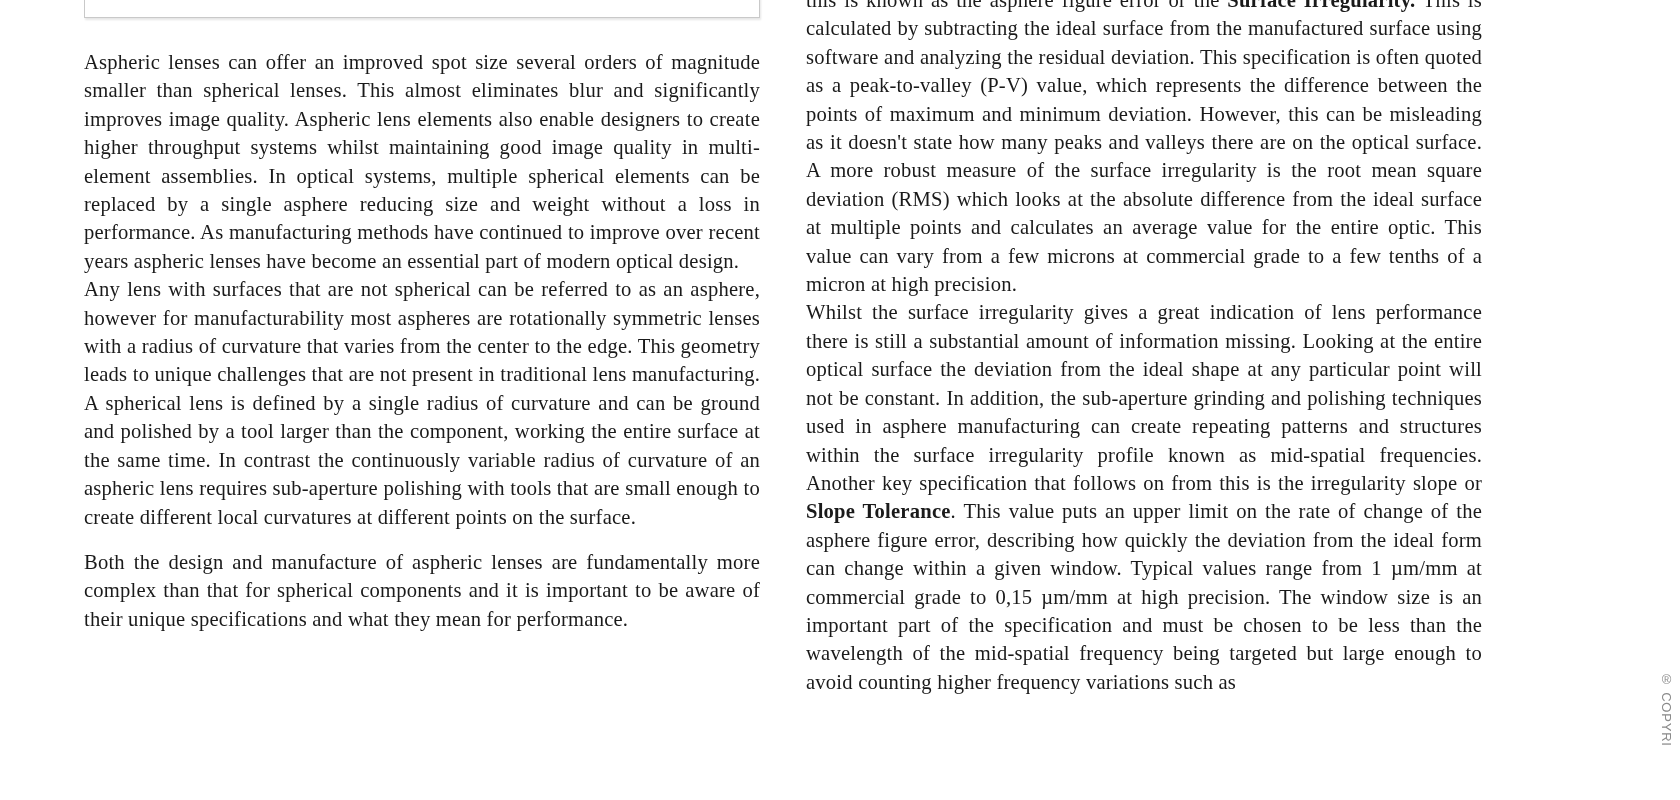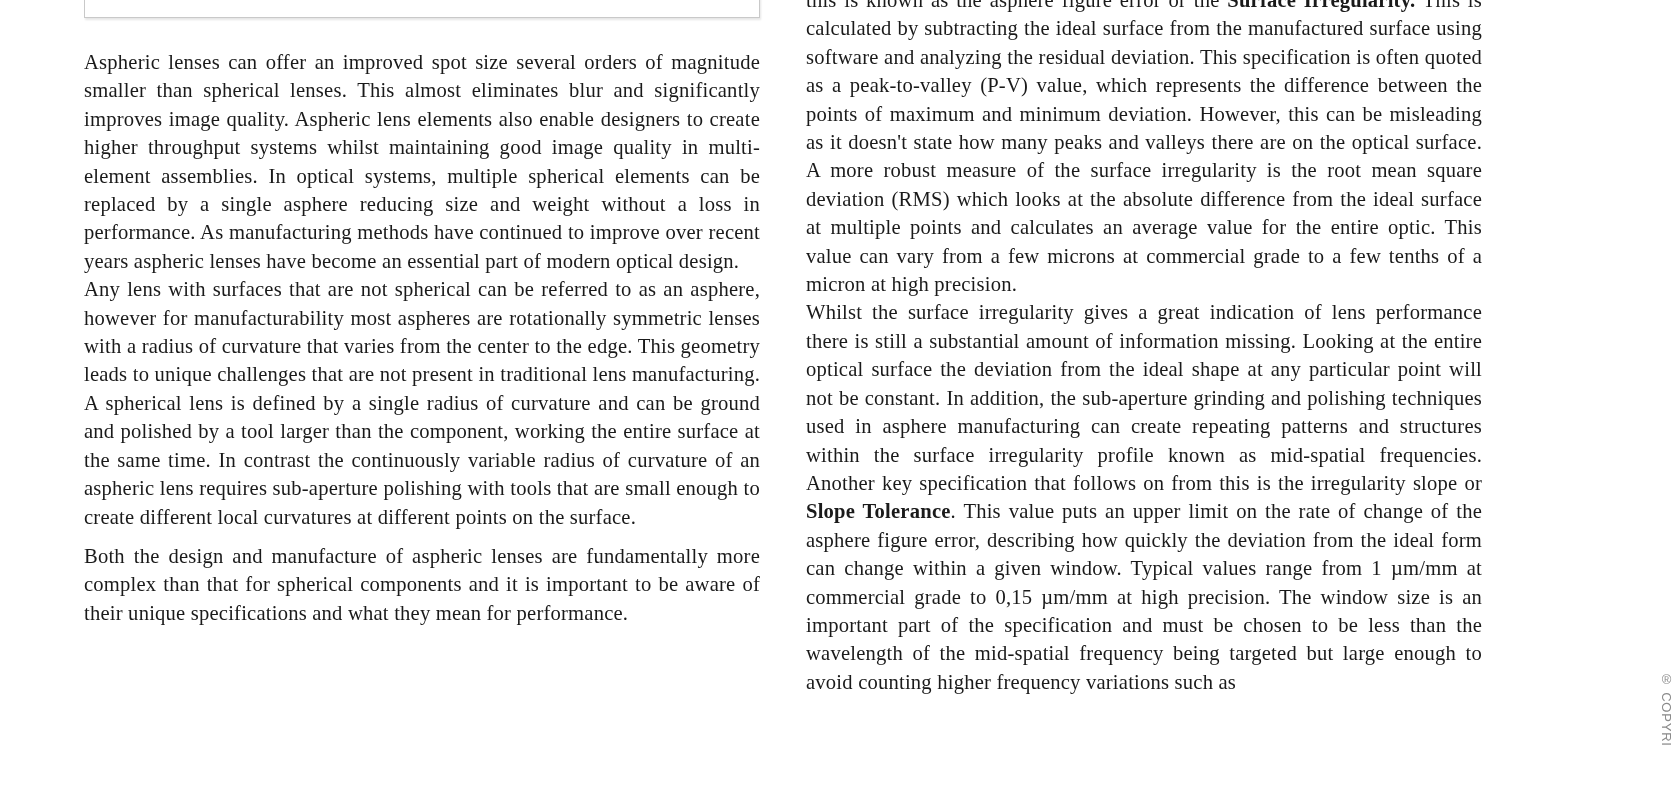--- a/index.html
+++ b/index.html
@@ -60,21 +60,21 @@
     letter-spacing: 0.01em;
   }
   .col-left .body-text  { top: 48px; }
   .col-right .body-text { top: -14px; }
 
   .body-text p {
     margin: 0;
     text-align: justify;
   }
   .body-text p.gap {
-    margin-top: 11px;
+    margin-top: 17px;
   }
   .body-text p:last-child {
     text-align: justify;
   }
   b, .bold { font-weight: bold; }
 
   
   .copyright-strip {
     position: absolute;
     right: 6px;

